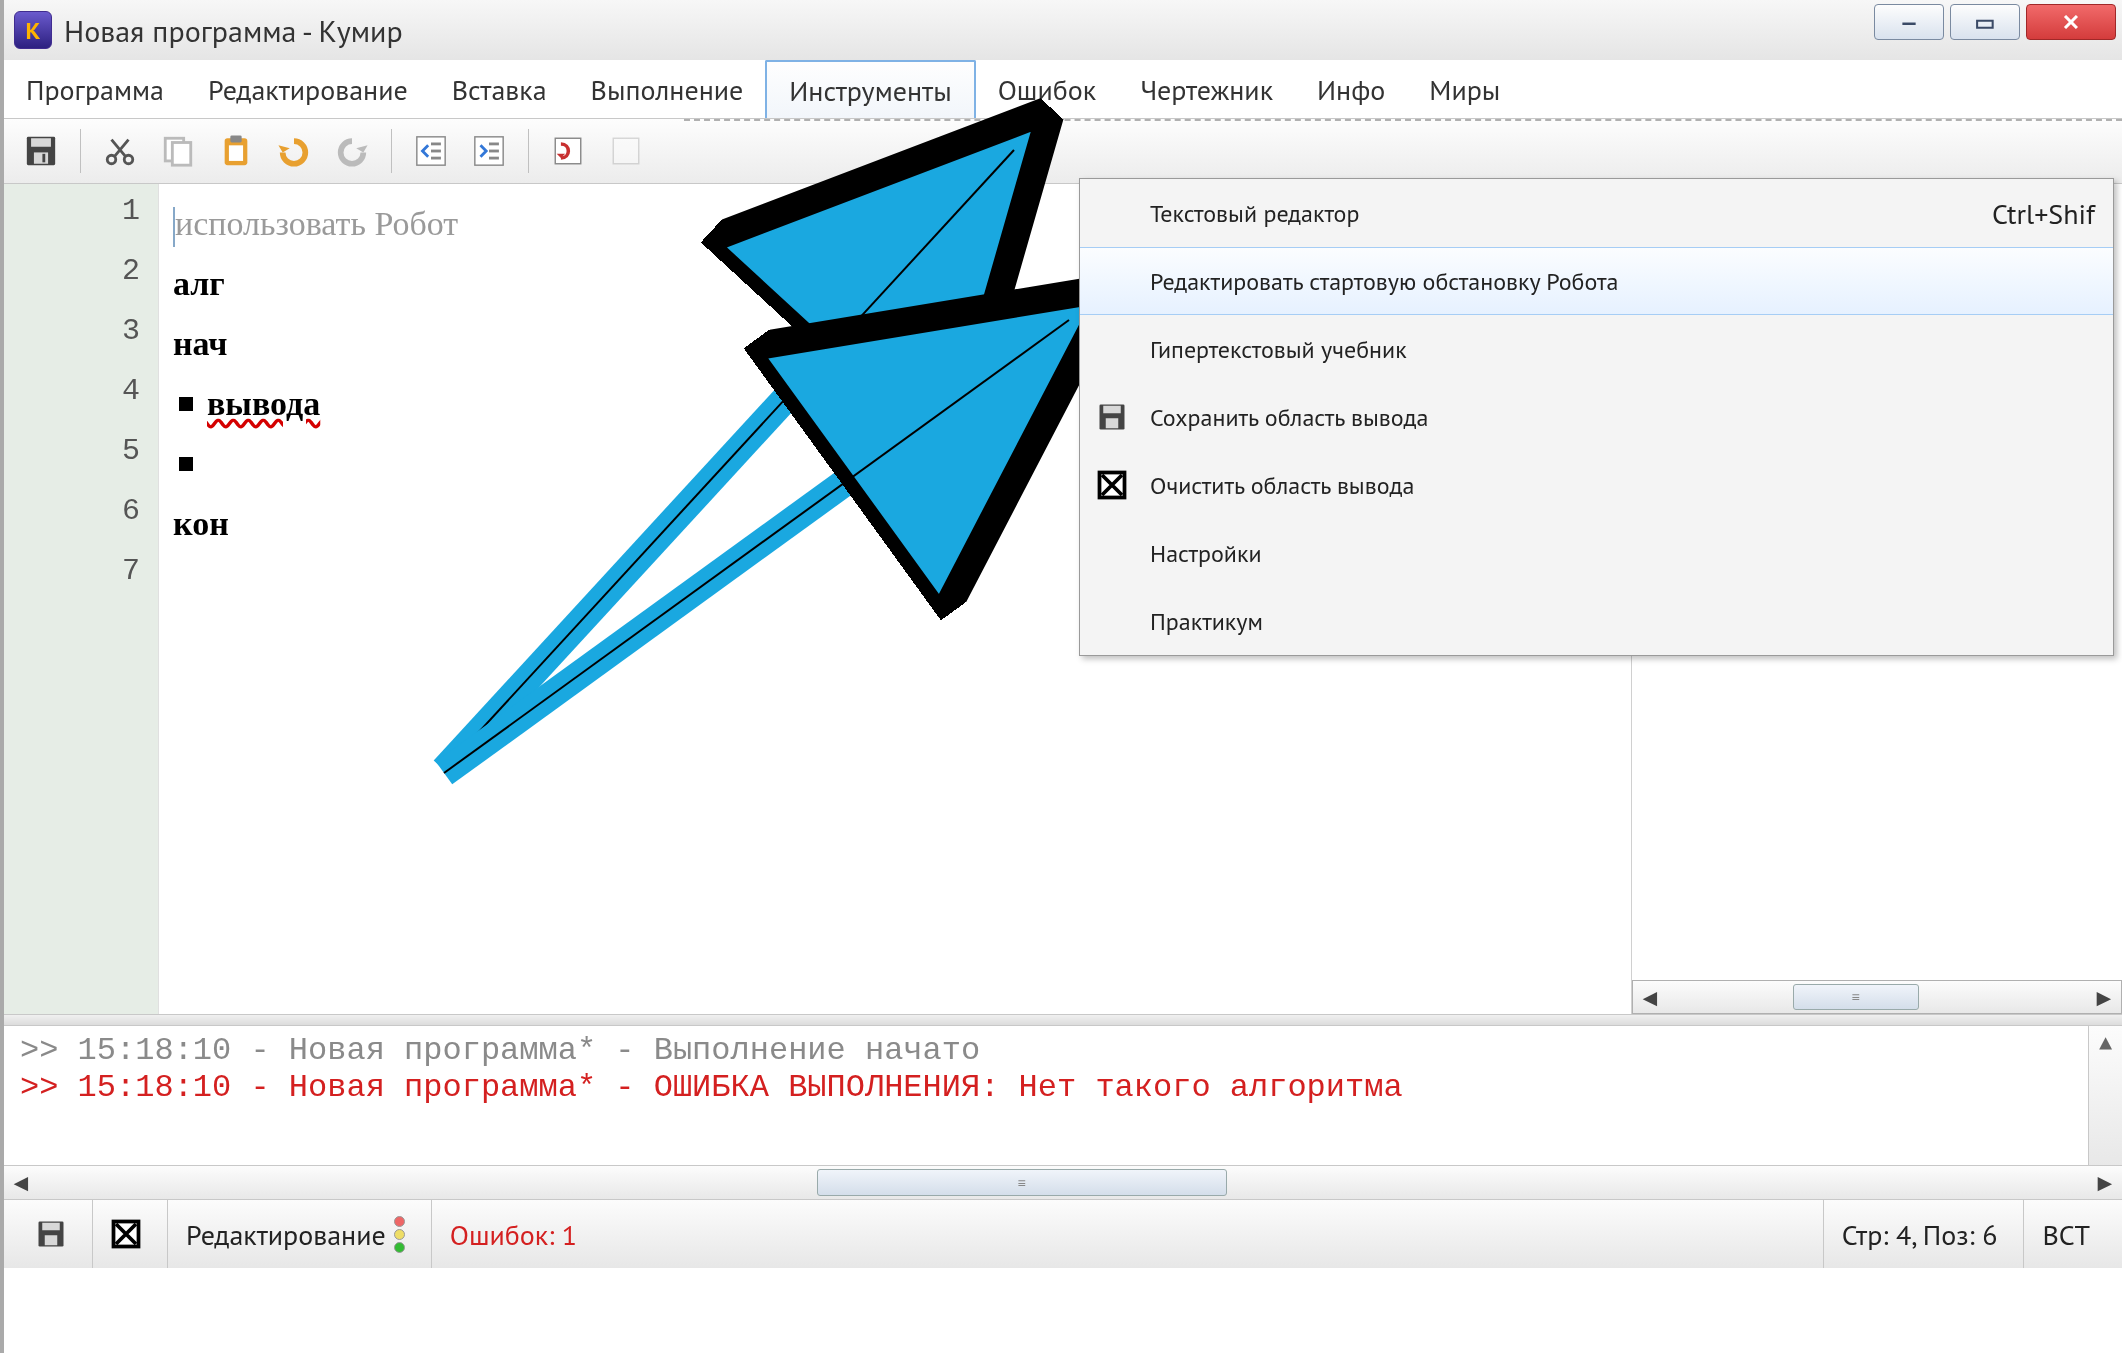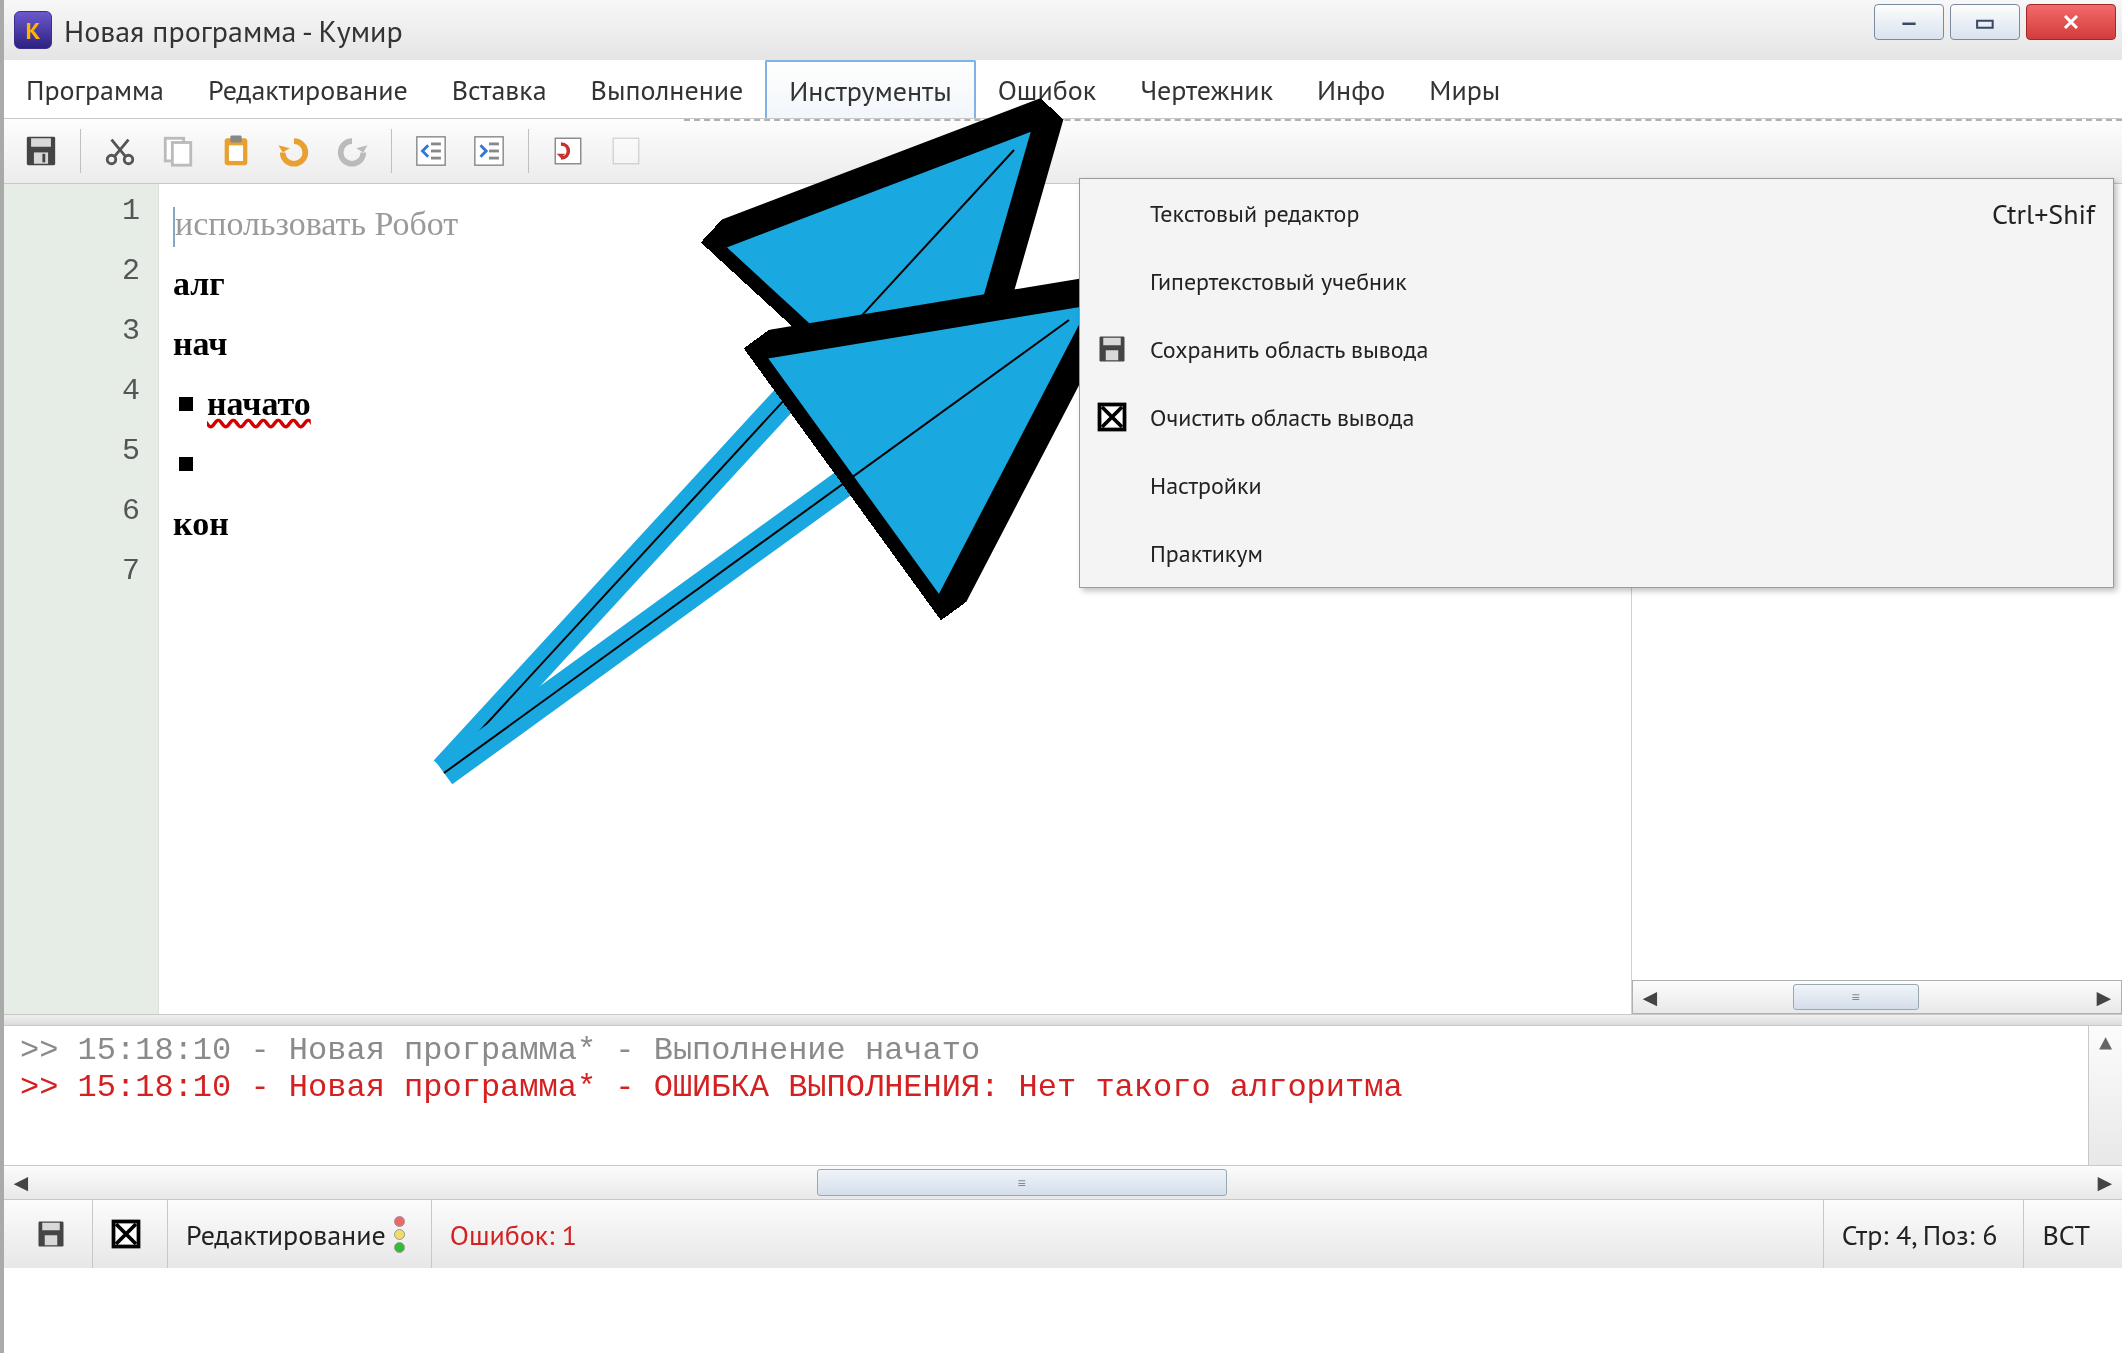--- a/index.html
+++ b/index.html
@@ -200,21 +200,21 @@
         <div>3</div>
         <div>4</div>
         <div>5</div>
         <div>6</div>
         <div>7</div>
       </div>
       <div class="code" id="code">
           <div class="code-line"><span class="caret"></span><span class="tok-gray">использовать Робот</span></div>
           <div class="code-line"><span class="tok-kw">алг</span></div>
           <div class="code-line"><span class="tok-kw">нач</span></div>
-          <div class="code-line"><span class="bullet"></span><span class="tok-err">начато</span></div>
+          <div class="code-line"><span class="bullet"></span><span class="tok-err">вывода</span></div>
           <div class="code-line"><span class="bullet"></span></div>
           <div class="code-line"><span class="tok-kw">кон</span></div>
           <div class="code-line"></div>
         </div>
     </div>
     <div class="sidepanel">
       <div class="side-scroll">
         <div class="sb-arrow">◄</div>
         <div class="sb-track">
           <div class="sb-thumb" style="left:30%;width:30%;">≡</div>
@@ -267,20 +267,24 @@
     <div class="sb-spacer"></div>
     <div class="sb-sec">Стр: 4, Поз: 6</div>
     <div class="sb-sec">ВСТ</div>
   </div>
 
   <div class="dropdown" id="dropdown">
       <div class="dd-row">
         <div class="dd-icon"></div>
         <div class="dd-label">Текстовый редактор</div>
         <div class="dd-short">Ctrl+Shif</div>
+      </div>
+      <div class="dd-row hovered">
+        <div class="dd-icon"></div>
+        <div class="dd-label">Редактировать стартовую обстановку Робота</div>
       </div>
       <div class="dd-row">
         <div class="dd-icon"></div>
         <div class="dd-label">Гипертекстовый учебник</div>
       </div>
       <div class="dd-row">
         <div class="dd-icon">
           <svg class="dd-smallicon" viewBox="0 0 24 24">
             <rect x="2" y="2" width="20" height="20" rx="1" fill="#444"></rect>
             <rect x="5" y="3" width="14" height="6" fill="#d8d8d8"></rect>

